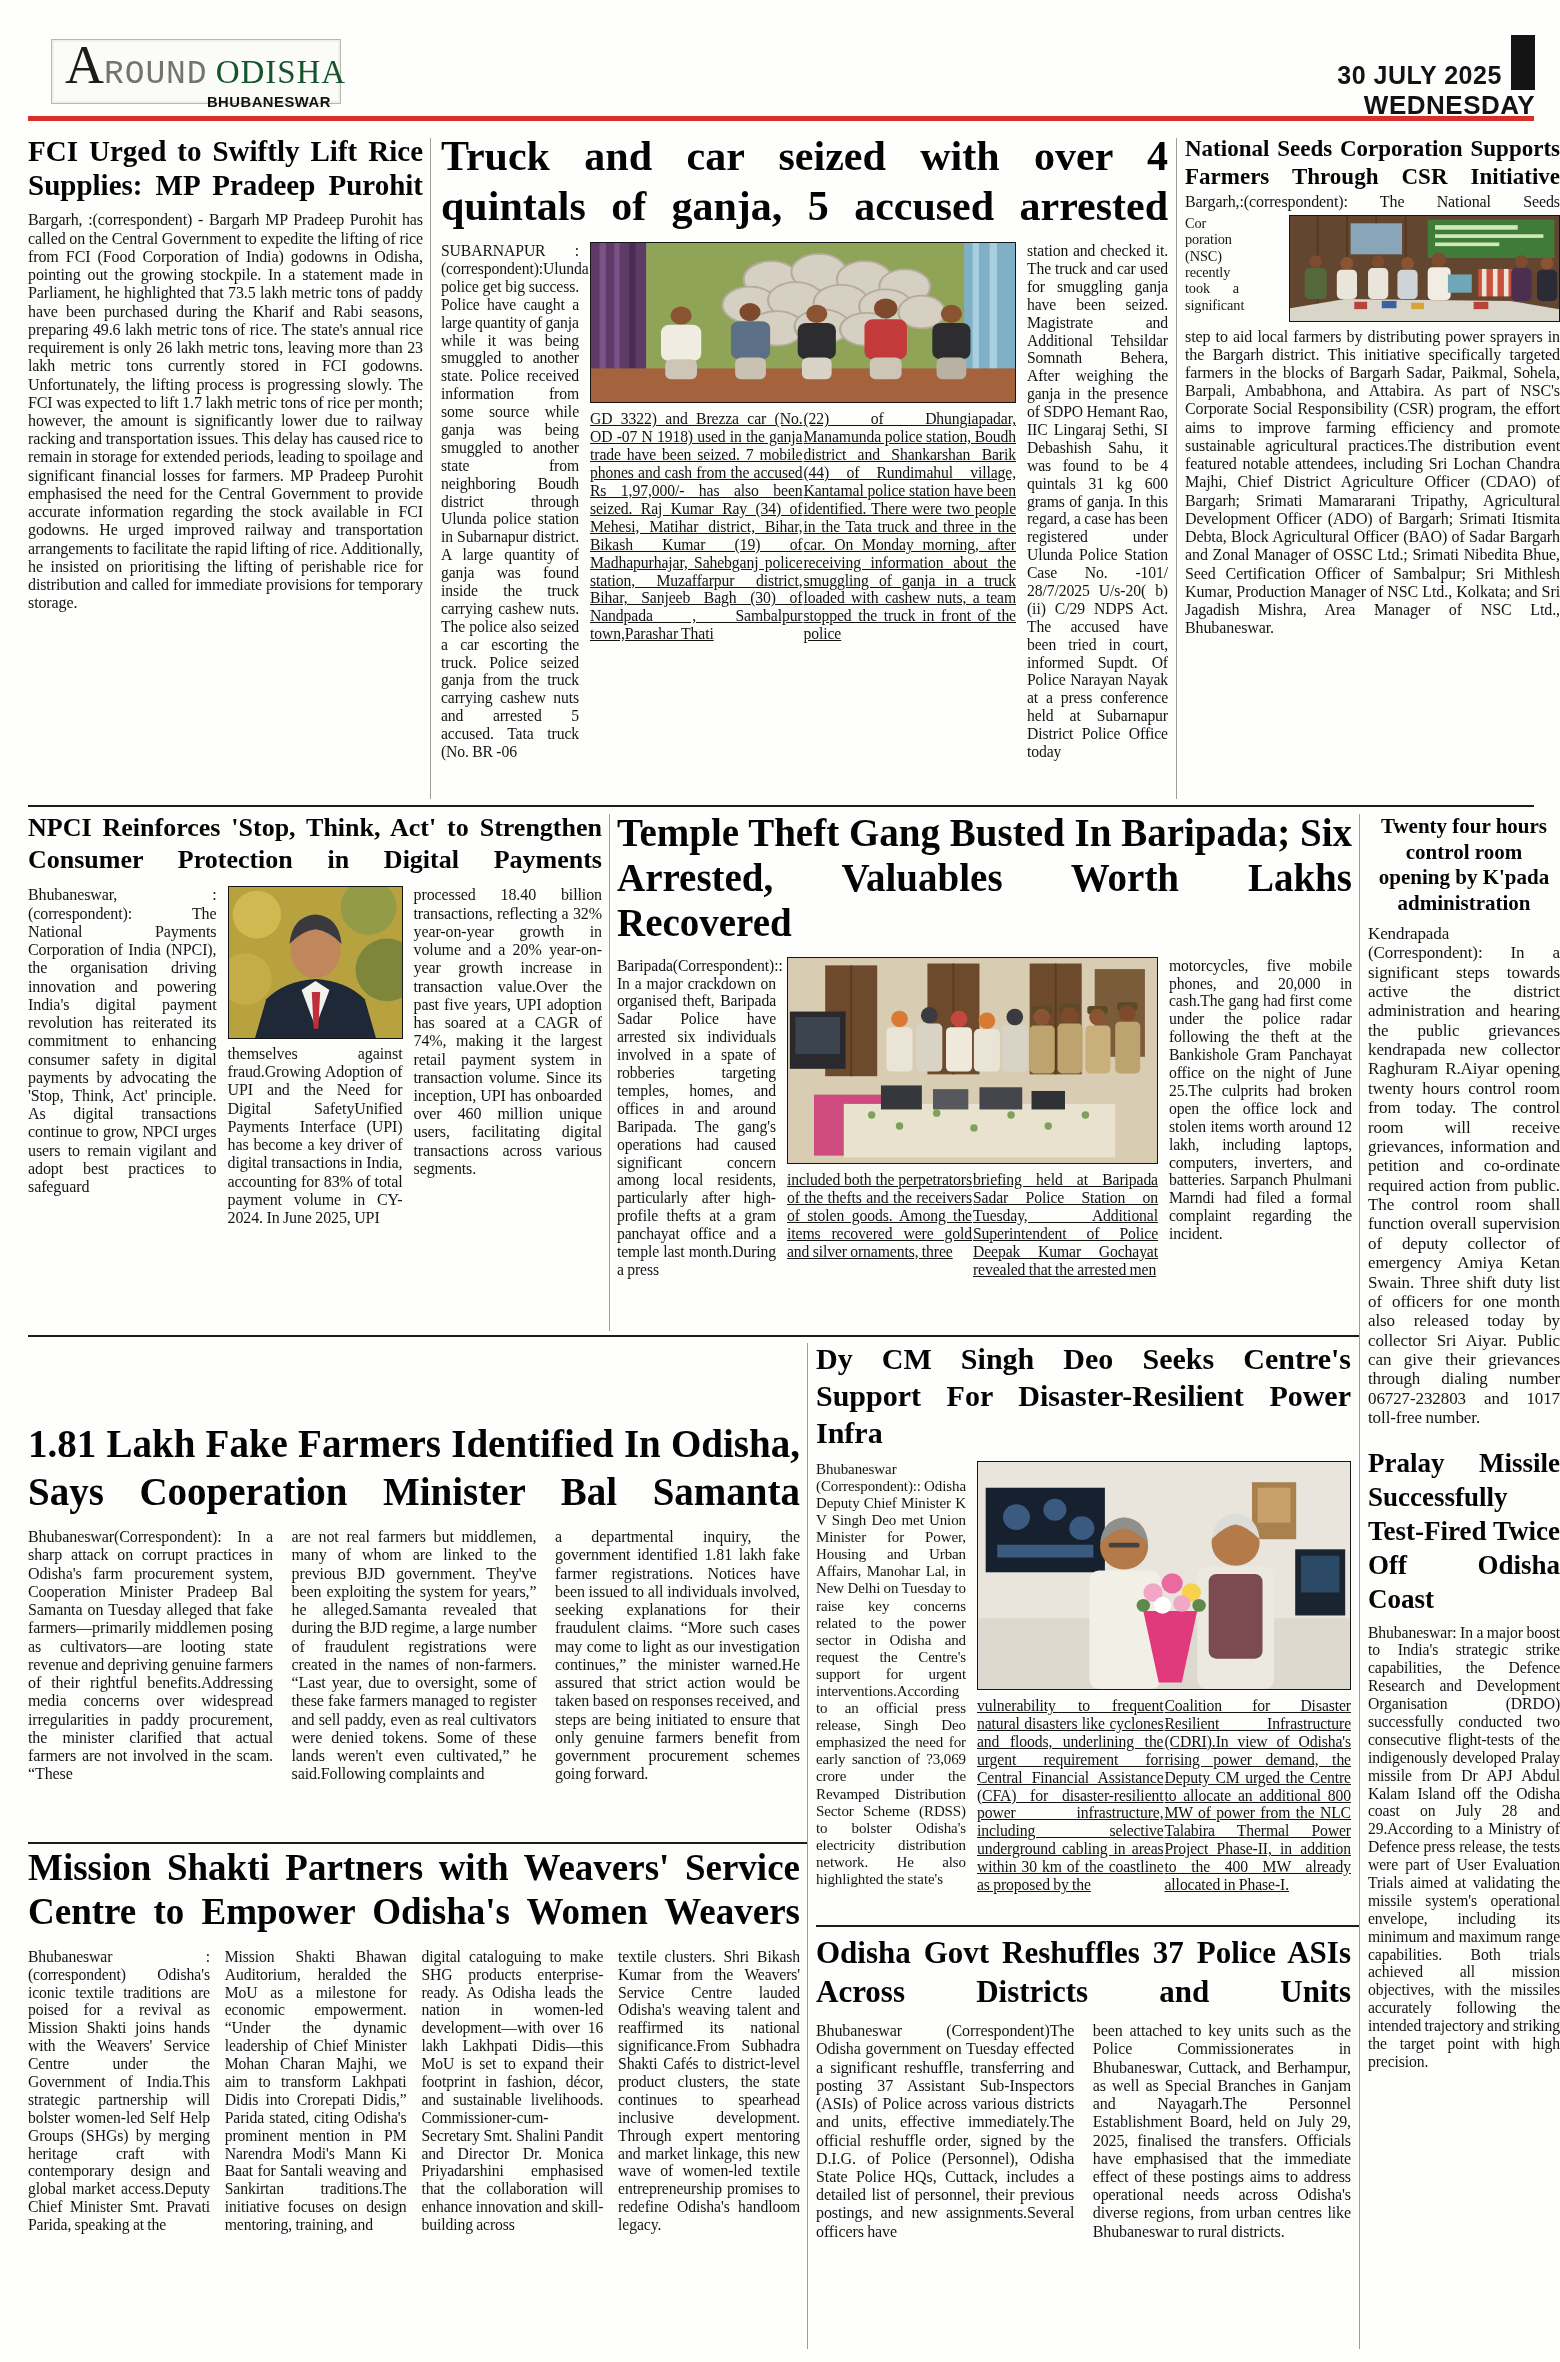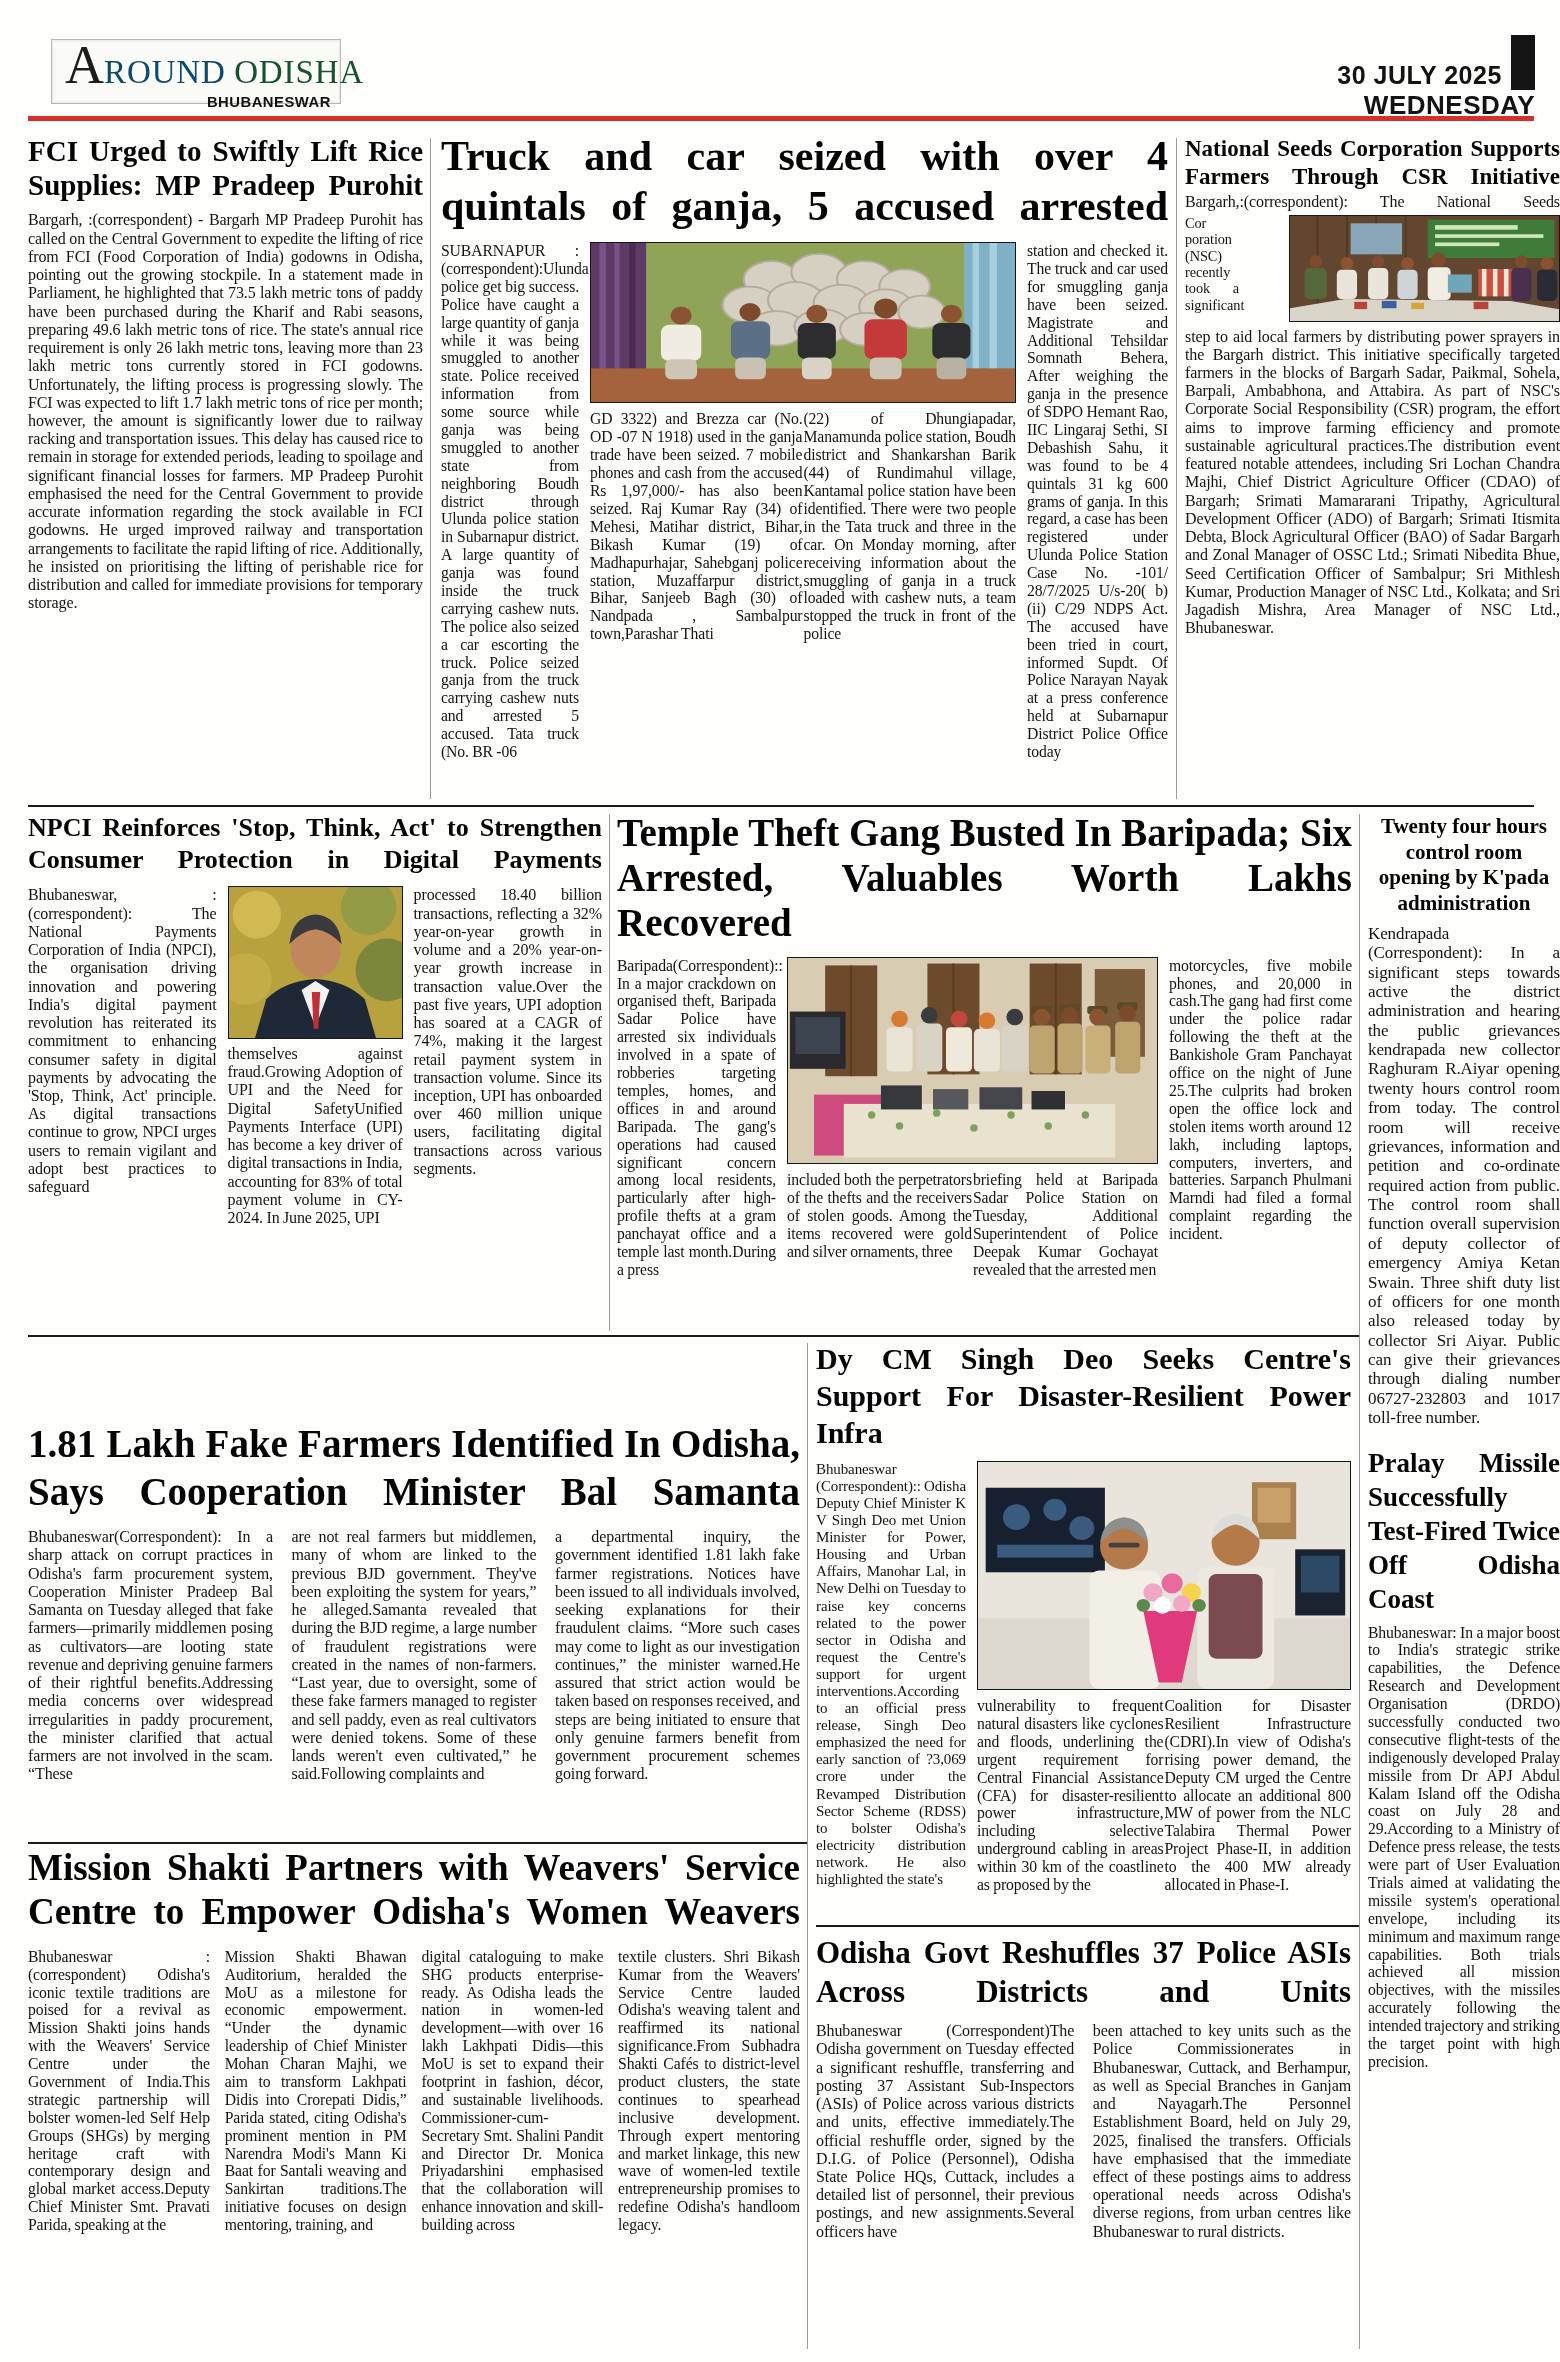--- a/index.html
+++ b/index.html
@@ -3,21 +3,21 @@
 <meta charset="utf-8">
 <style>
   html,body{margin:0;padding:0;background:#e8e8e8;}
   .page{position:relative;width:1561px;height:2363px;background:#fefefd;margin:0 auto;overflow:hidden;
         font-family:"Liberation Serif",serif;color:#131313;}
   
   .logo-box{position:absolute;left:51px;top:39px;width:288px;height:63px;border:0.9px solid #b8b8b0;
             background:#fbfbf7;box-shadow:inset 0 0 0 1.8px #efefe9;}
   .logo-line{padding:1.8px 0 0 13px;line-height:46px;white-space:nowrap;}
   .logo-initial{font-size:54px;color:#1c1c1c;}
-  .logo-rest{font-size:33px;color:#0c4a6e;letter-spacing:0.9px;}
+  .logo-rest{font-size:33px;color:#737373;letter-spacing:0.9px;font-family:Liberation Mono, monospace;}
   .logo-odisha{font-size:33px;color:#14532d;letter-spacing:0.9px;margin-left:8.3px;}
   .logo-sub{font-family:"Liberation Sans",sans-serif;font-weight:bold;font-size:14.8px;text-align:right;
             padding-right:9.2px;margin-top:-6.5px;letter-spacing:0.5px;color:#111;}
   .dateblock{position:absolute;right:26px;top:35px;width:314px;font-family:"Liberation Sans",sans-serif;}
   .daterow{display:flex;justify-content:flex-end;align-items:flex-end;gap:9.2px;}
   .date{font-size:25px;font-weight:bold;margin-top:9.2px;letter-spacing:0.5px;}
   .datesquare{width:24px;height:55px;background:#141414;}
   .day{font-size:26px;font-weight:bold;text-align:right;margin-top:0px;letter-spacing:0.5px;}
   .redline{position:absolute;left:28px;top:116px;width:1506px;height:4.6px;background:#d92f2a;}
   
@@ -25,21 +25,21 @@
   .hrule{position:absolute;height:1.8px;background:#1b1b1b;}
   .art{position:absolute;overflow:hidden;}
   .hl{font-weight:bold;color:#040404;margin:0;}
   .jl{text-align:justify;text-align-last:justify;}
   .body-txt{font-size:16px;line-height:1.14;text-align:justify;margin:0;letter-spacing:-0.1px;word-spacing:-0.5px;}
   .f17{font-size:15.7px;}
   .f16{font-size:15px;}
   .photo{border:1.8px solid #161616;background:#cfcfc8;box-sizing:border-box;}
   .photo svg{display:block;width:100%;height:100%;}
   .cols{display:flex;gap:11px;}
-  .under{display:flex;gap:1px;}
+  .under{display:flex;gap:1px;text-decoration:underline;}
   .under p{flex:1;}
   
   #fci .hl{font-size:29px;line-height:1.16;margin-bottom:9.2px;}
   #ganja .hl{font-size:42px;line-height:1.18;margin-bottom:11px;}
   #nsc .hl{font-size:23px;line-height:1.22;margin-bottom:2px;}
   #npci .hl{font-size:26px;line-height:1.22;margin-bottom:11px;}
   #temple .hl{font-size:39px;line-height:1.16;margin-bottom:11px;}
   #fake .hl{font-size:39px;line-height:1.22;margin-bottom:13px;}
   #singh .hl{font-size:30px;line-height:1.24;margin-bottom:9.2px;}
   #mission .hl{font-size:37px;line-height:1.2;margin-bottom:13px;}

